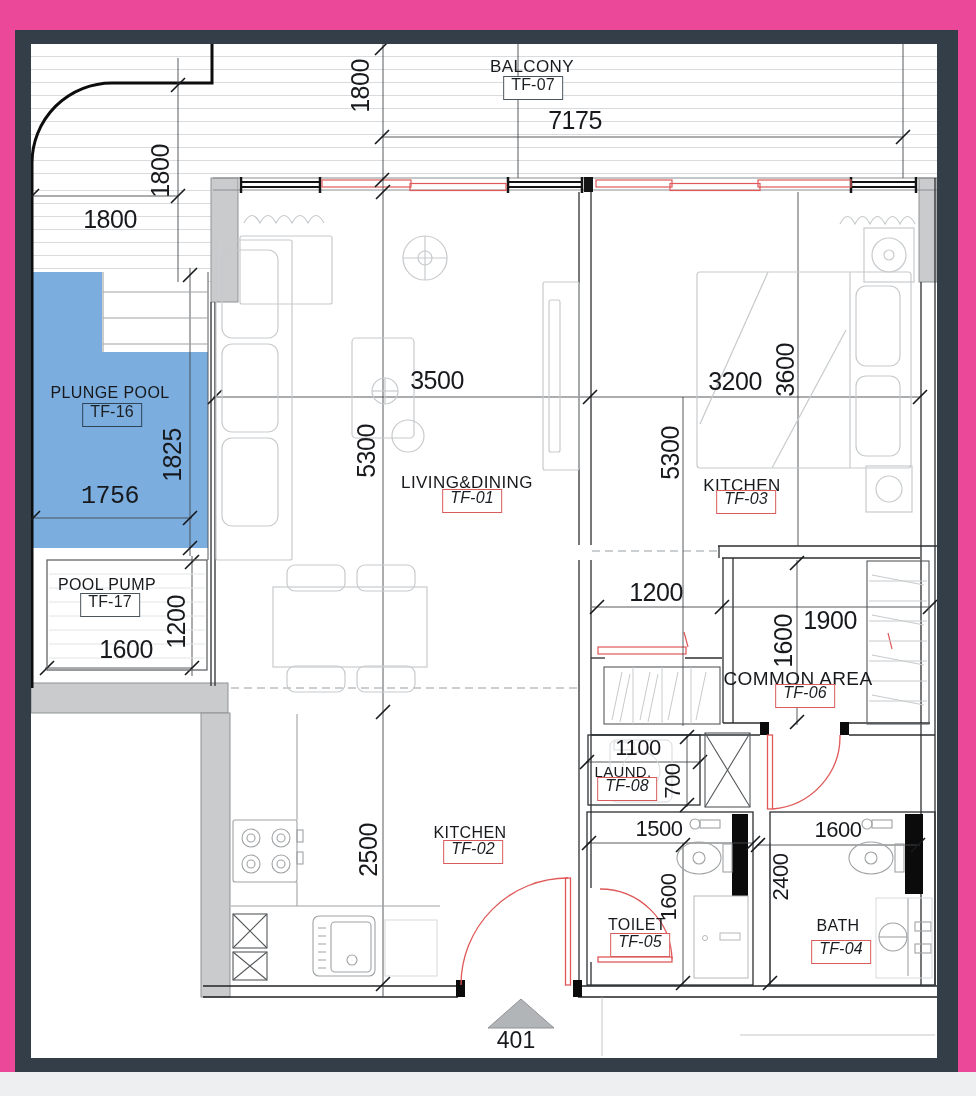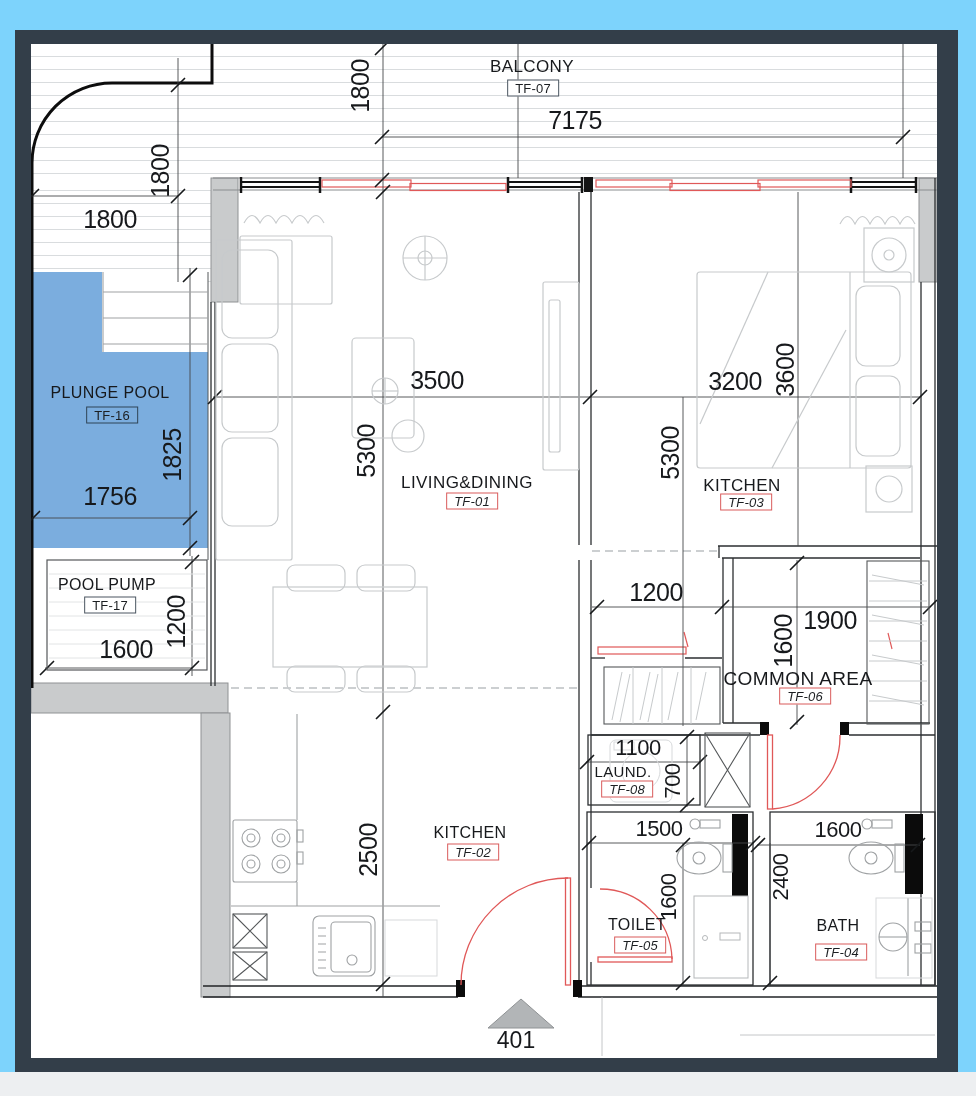--- a/index.html
+++ b/index.html
@@ -1,37 +1,37 @@
 <!DOCTYPE html>
 <html><head>
 <meta charset="utf-8">
 <style>
   html,body{margin:0;padding:0;background:#ffffff;}
-  #canvas{position:relative;width:976px;height:1096px;background:#7dd3fc;overflow:hidden;
+  #canvas{position:relative;width:976px;height:1096px;background:#ec4899;overflow:hidden;
           font-family:"Liberation Sans",sans-serif;}
   
   .band{position:absolute;background:#333e49;}
   .paper{position:absolute;left:31px;top:44px;width:906px;height:1014px;background:#ffffff;}
   .bottom-strip{position:absolute;left:0;top:1072px;width:976px;height:24px;background:#edeff1;}
   
   .hatch{position:absolute;background:repeating-linear-gradient(180deg,transparent 0 12px,#d9dcde 12px 13px);}
   
   .pool{position:absolute;left:33px;top:272px;width:175px;height:276px;background:#7badde;}
   .pool-notch{position:absolute;left:102px;top:272px;width:106px;height:80px;background:#ffffff;}
   
   .lbl{position:absolute;transform:translate(-50%,-50%);white-space:nowrap;color:#17191c;line-height:1;}
   .v{transform:translate(-50%,-50%) rotate(-90deg);}
   .room{font-size:16.5px;letter-spacing:.4px;}
   .room-s{font-size:15px;letter-spacing:.3px;}
   .dim{font-size:25px;letter-spacing:-.5px;}
   .dim-s{font-size:22px;letter-spacing:-.5px;}
   .unitnum{font-size:23px;}
   
-  .tf{position:absolute;transform:translate(-50%,-50%);font-size:13px;letter-spacing:.2px;color:#1c1f22;
-      background:#fff;border:1px solid #4a5560;padding:2px 7px 2px 7px;line-height:11px;}
+  .tf{position:absolute;transform:translate(-50%,-50%);font-size:16px;letter-spacing:.2px;color:#1c1f22;
+      background:#fff;border:1px solid #4a5560;padding:2px 7px 9px 7px;line-height:11px;}
   .tf-red{border-color:#d95b5b;font-style:italic;}
   .tf-pool{background:transparent;border-color:#2f4456;}
   svg{position:absolute;left:0;top:0;pointer-events:none;}
 </style>
 </head>
 <body>
 
 <div id="canvas">
 
   <div class="paper"></div>
@@ -303,21 +303,21 @@
   <div class="lbl room" style="left:532px;top:66px;font-size:17px;">BALCONY</div>
   <div class="tf" style="left:533px;top:88px;">TF-07</div>
   <div class="lbl dim" style="left:575px;top:120px;">7175</div>
   <div class="lbl dim v" style="left:360px;top:86px;">1800</div>
   <div class="lbl dim v" style="left:160px;top:171px;">1800</div>
   <div class="lbl dim" style="left:110px;top:219px;">1800</div>
 
   <div class="lbl room" style="left:110px;top:393px;font-size:16px;">PLUNGE POOL</div>
   <div class="tf tf-pool" style="left:112px;top:415px;">TF-16</div>
   <div class="lbl dim v" style="left:172px;top:455px;">1825</div>
-  <div class="lbl dim" style="left:110px;top:496px;">1756</div>
+  <div class="lbl dim" style="left:110px;top:496px;font-family:Liberation Mono, monospace;">1756</div>
 
   <div class="lbl room" style="left:107px;top:585px;font-size:16px;">POOL PUMP</div>
   <div class="tf" style="left:110px;top:605px;">TF-17</div>
   <div class="lbl dim" style="left:126px;top:649px;">1600</div>
   <div class="lbl dim v" style="left:176px;top:622px;">1200</div>
 
   <div class="lbl room" style="left:467px;top:482px;font-size:17px;">LIVING&amp;DINING</div>
   <div class="tf tf-red" style="left:472px;top:501px;">TF-01</div>
   <div class="lbl dim" style="left:437px;top:380px;">3500</div>
   <div class="lbl dim v" style="left:366px;top:451px;">5300</div>

